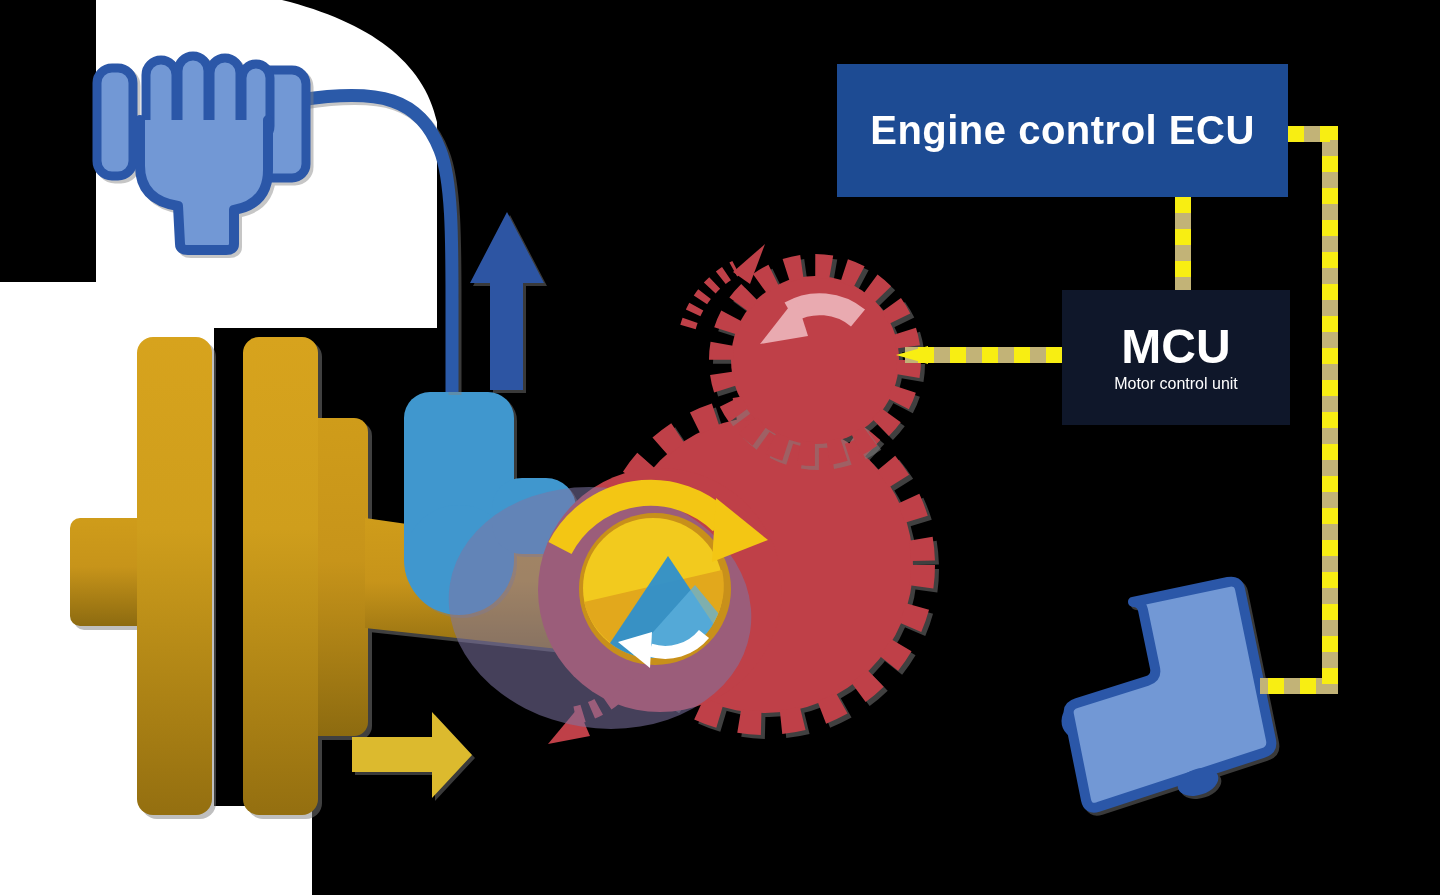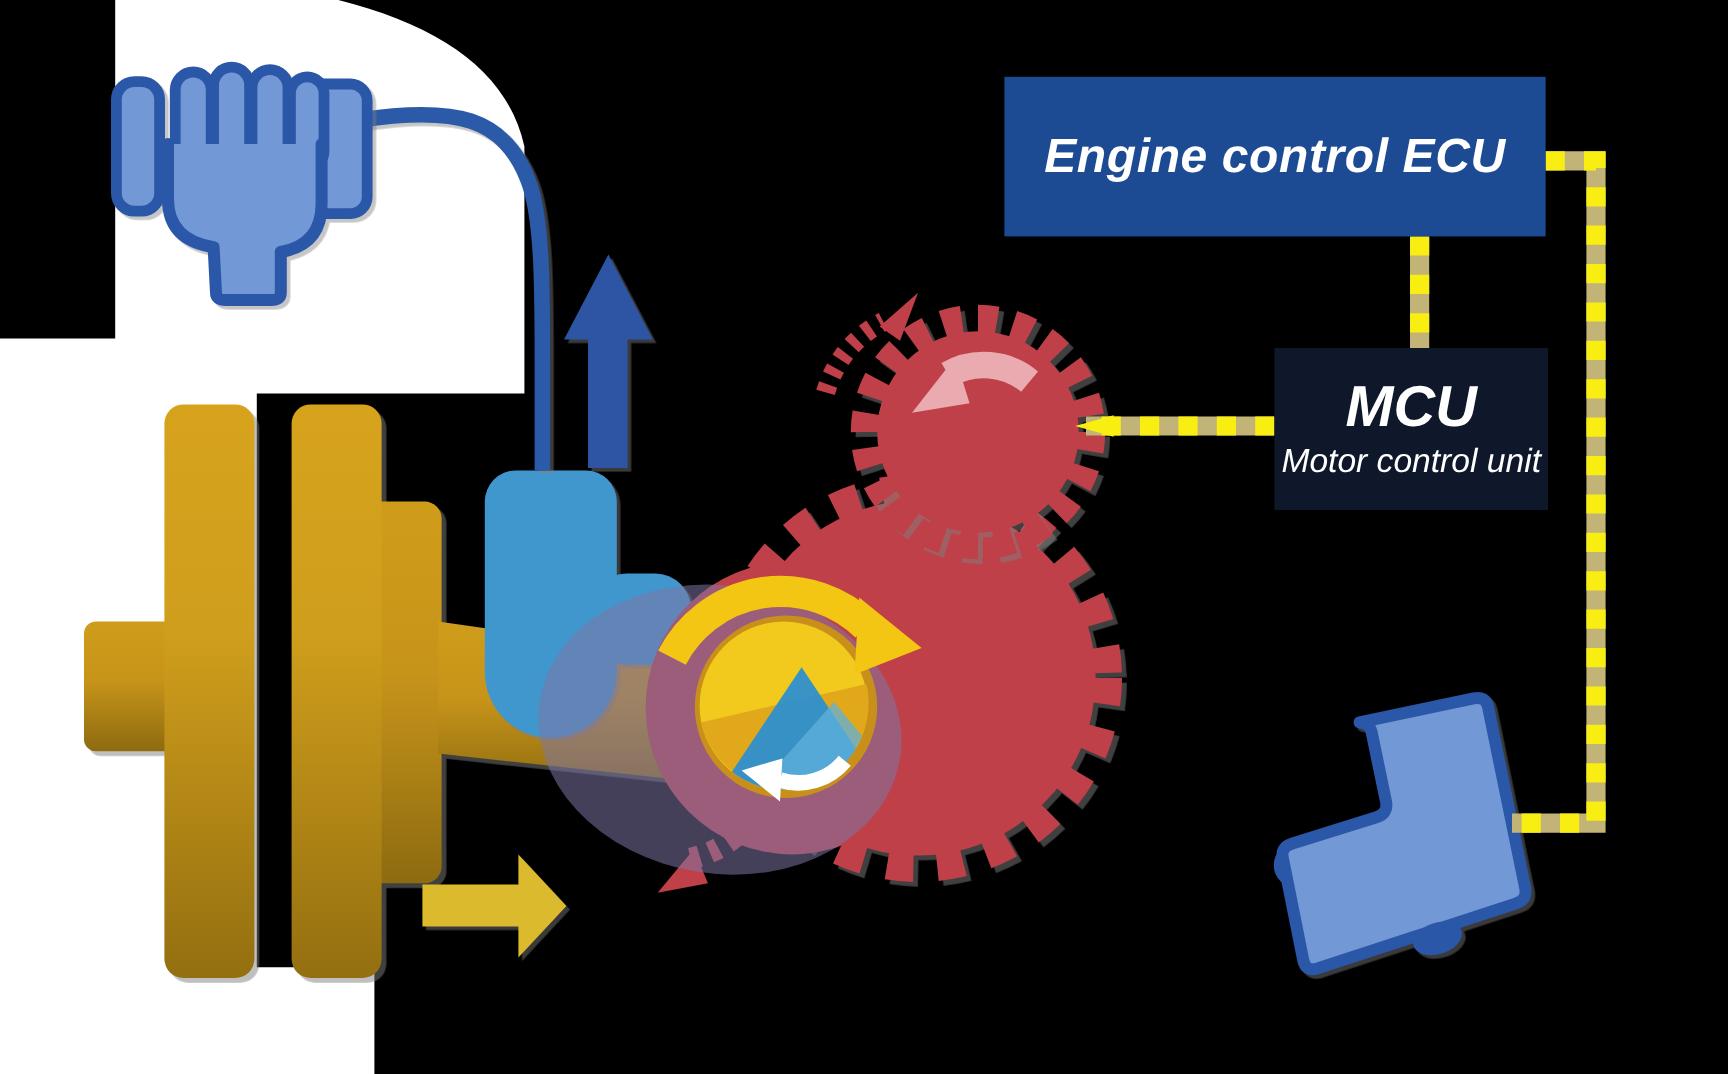--- a/index.html
+++ b/index.html
@@ -1,28 +1,27 @@
 <!DOCTYPE html>
 <html><head>
 <meta charset="utf-8">
 <style>
   html,body{margin:0;padding:0;background:#000;}
   .stage{
     position:relative;width:1396px;height:895px;background:#000;overflow:hidden;
     font-family:"Liberation Sans", sans-serif;
-    font-style:italic;
   }
   .stage svg{position:absolute;left:0;top:0;}
   .box{position:absolute;display:flex;flex-direction:column;align-items:center;justify-content:center;
        color:#fff;text-align:center;}
   .ecu-box{left:837px;top:64px;width:451px;height:133px;background:#1d4b93;}
   .ecu-box .t1{font-size:40px;font-weight:700;letter-spacing:.5px;}
   .mcu-box{left:1062px;top:290px;width:228px;height:135px;background:#0f172a;}
   .mcu-box .t1{font-size:48px;font-weight:700;line-height:1.05;}
-  .mcu-box .t2{font-size:28px;font-weight:400;margin-top:2px;}
+  .mcu-box .t2{font-size:16px;font-weight:400;margin-top:2px;}
   .sh{filter:drop-shadow(4px 4px 0 rgba(128,128,128,.5));}
   .shs{filter:drop-shadow(3px 3px 0 rgba(128,128,128,.45));}
 </style>
 </head>
 <body>
 
 <div class="stage">
 
 <svg width="1440" height="895" viewBox="0 0 1440 895">
   <defs>

